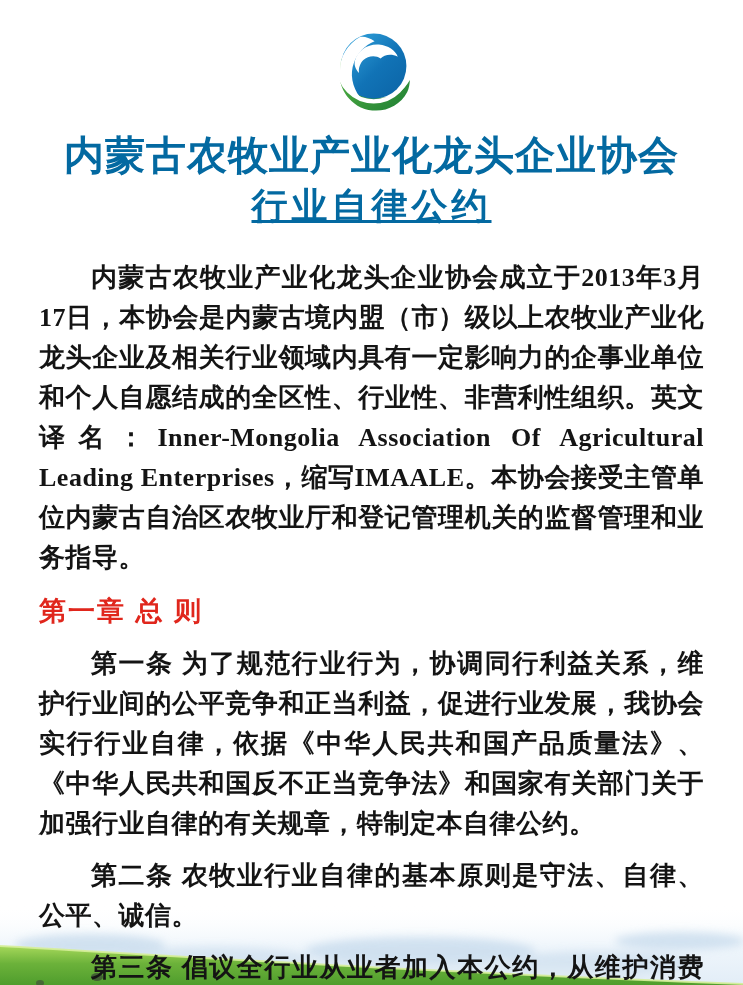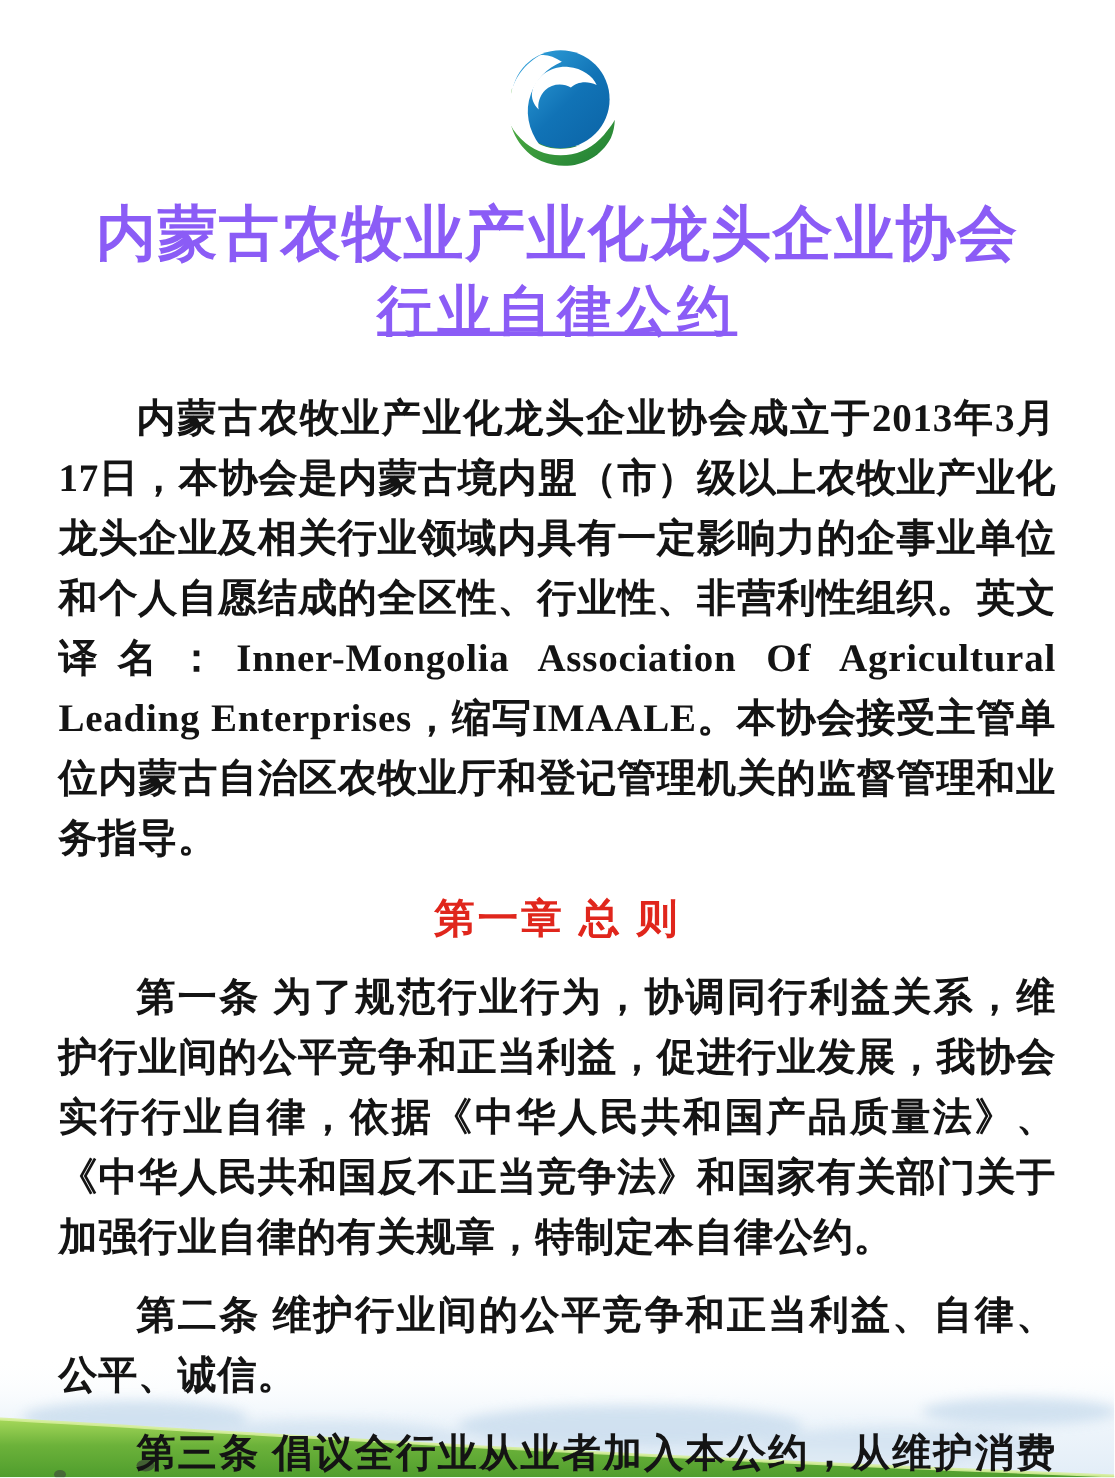--- a/index.html
+++ b/index.html
@@ -19,41 +19,40 @@
   .content-layer { position:relative; z-index:1; }
 
   
   .logo-wrap { padding-top:30px; text-align:center; }
   .logo { width:86px; height:86px; display:inline-block; }
 
   
   .title {
     margin-top:10px;
     text-align:center;
-    color:#8b5cf6;
+    color:#0369a1;
     font-weight:bold;
     font-family:"Liberation Sans","DejaVu Sans",sans-serif;
   }
   .title-line1 { font-size:40px; line-height:50px; letter-spacing:1px; }
   .title-line2 { font-size:36px; line-height:52px; letter-spacing:4px;text-decoration:underline; }
 
   
   .body-text {
     margin:26px 27px 0 27px;
     font-size:26px;
     font-weight:bold;
     line-height:40px;
     color:#141414;
     text-align:justify;
     letter-spacing:0.5px;
   }
   .body-text p { margin:12px; text-indent:2em; }
 
   .chapter-heading {
-    text-align:center;
     text-indent:0 !important;
     color:#e0261c;
     font-size:27px;
     line-height:42px;
     font-family:"Liberation Sans","DejaVu Sans",sans-serif;
     letter-spacing:2px;
   }
 </style>
 </head>
 <body>
@@ -125,18 +124,18 @@
 
     <div class="title">
       <div class="title-line1">内蒙古农牧业产业化龙头企业协会</div>
       <div class="title-line2">行业自律公约</div>
     </div>
 
     <div class="body-text">
       <p>内蒙古农牧业产业化龙头企业协会成立于2013年3月17日，本协会是内蒙古境内盟（市）级以上农牧业产业化龙头企业及相关行业领域内具有一定影响力的企事业单位和个人自愿结成的全区性、行业性、非营利性组织。英文译名：Inner-Mongolia Association Of Agricultural Leading Enterprises，缩写IMAALE。本协会接受主管单位内蒙古自治区农牧业厅和登记管理机关的监督管理和业务指导。</p>
       <p class="chapter-heading">第一章 总 则</p>
       <p>第一条 为了规范行业行为，协调同行利益关系，维护行业间的公平竞争和正当利益，促进行业发展，我协会实行行业自律，依据《中华人民共和国产品质量法》、《中华人民共和国反不正当竞争法》和国家有关部门关于加强行业自律的有关规章，特制定本自律公约。</p>
-      <p>第二条 维护行业间的公平竞争和正当利益、自律、公平、诚信。</p>
+      <p>第二条 农牧业行业自律的基本原则是守法、自律、公平、诚信。</p>
       <p>第三条 倡议全行业从业者加入本公约，从维护消费者和</p>
     </div>
 
   </div>
 </div>
 
 </body></html>

